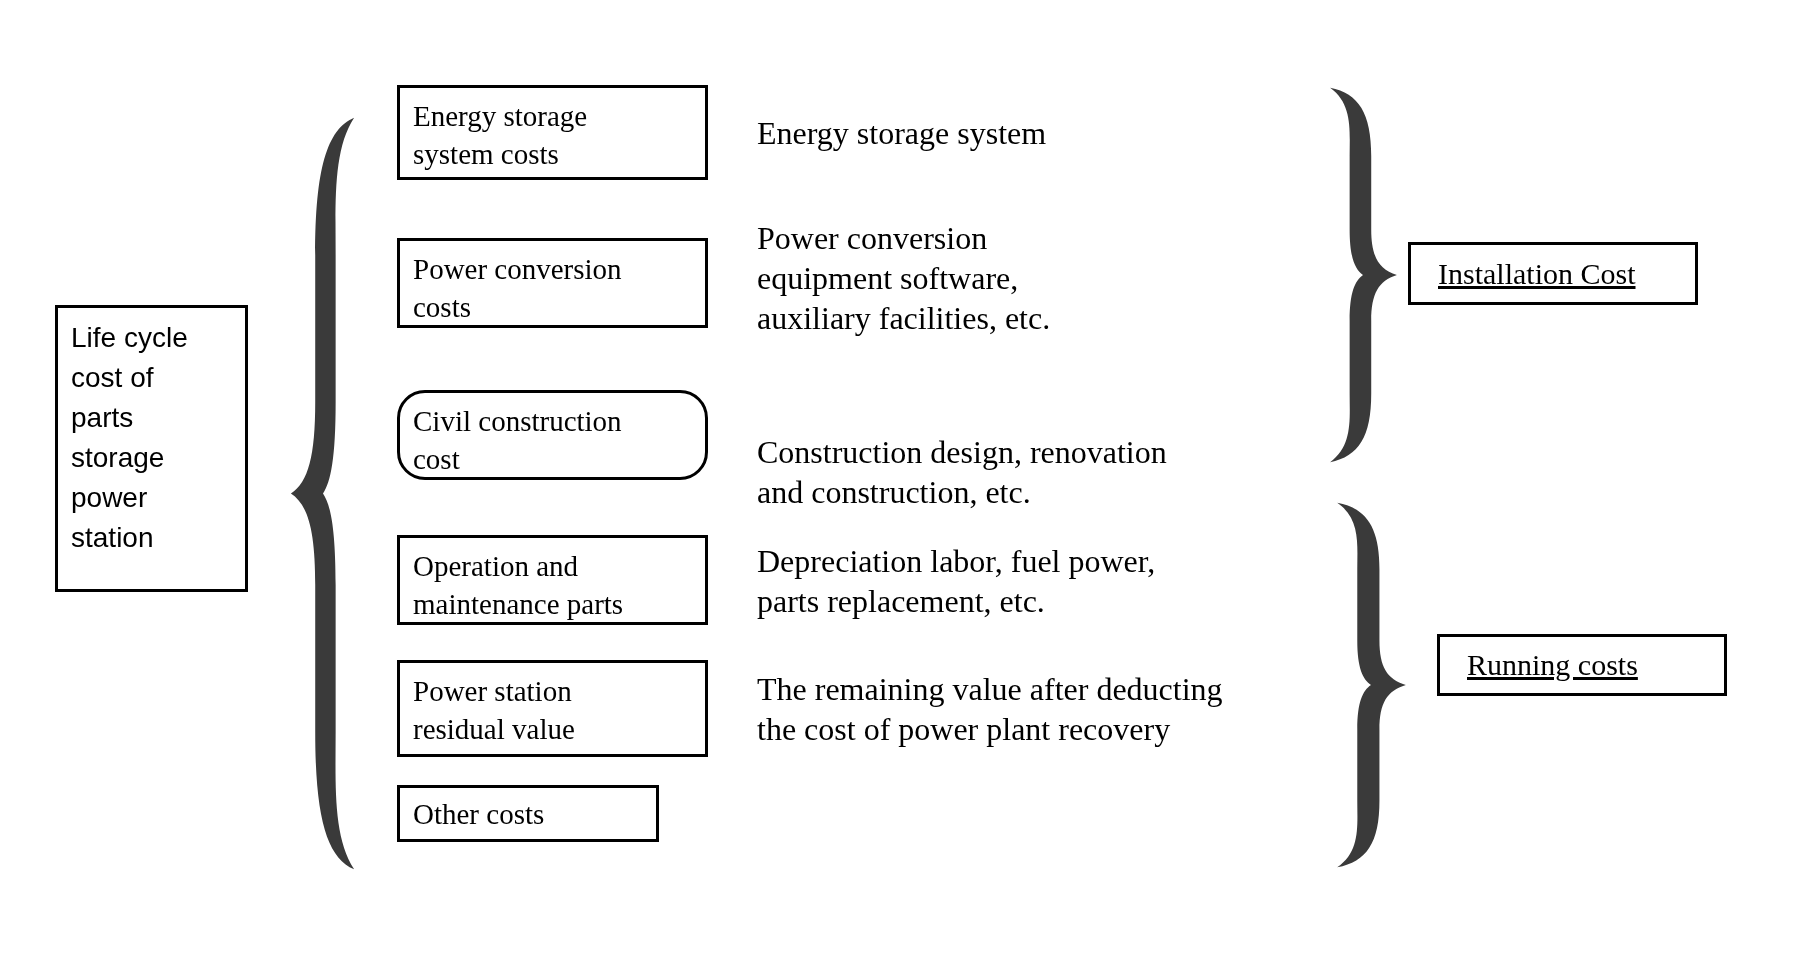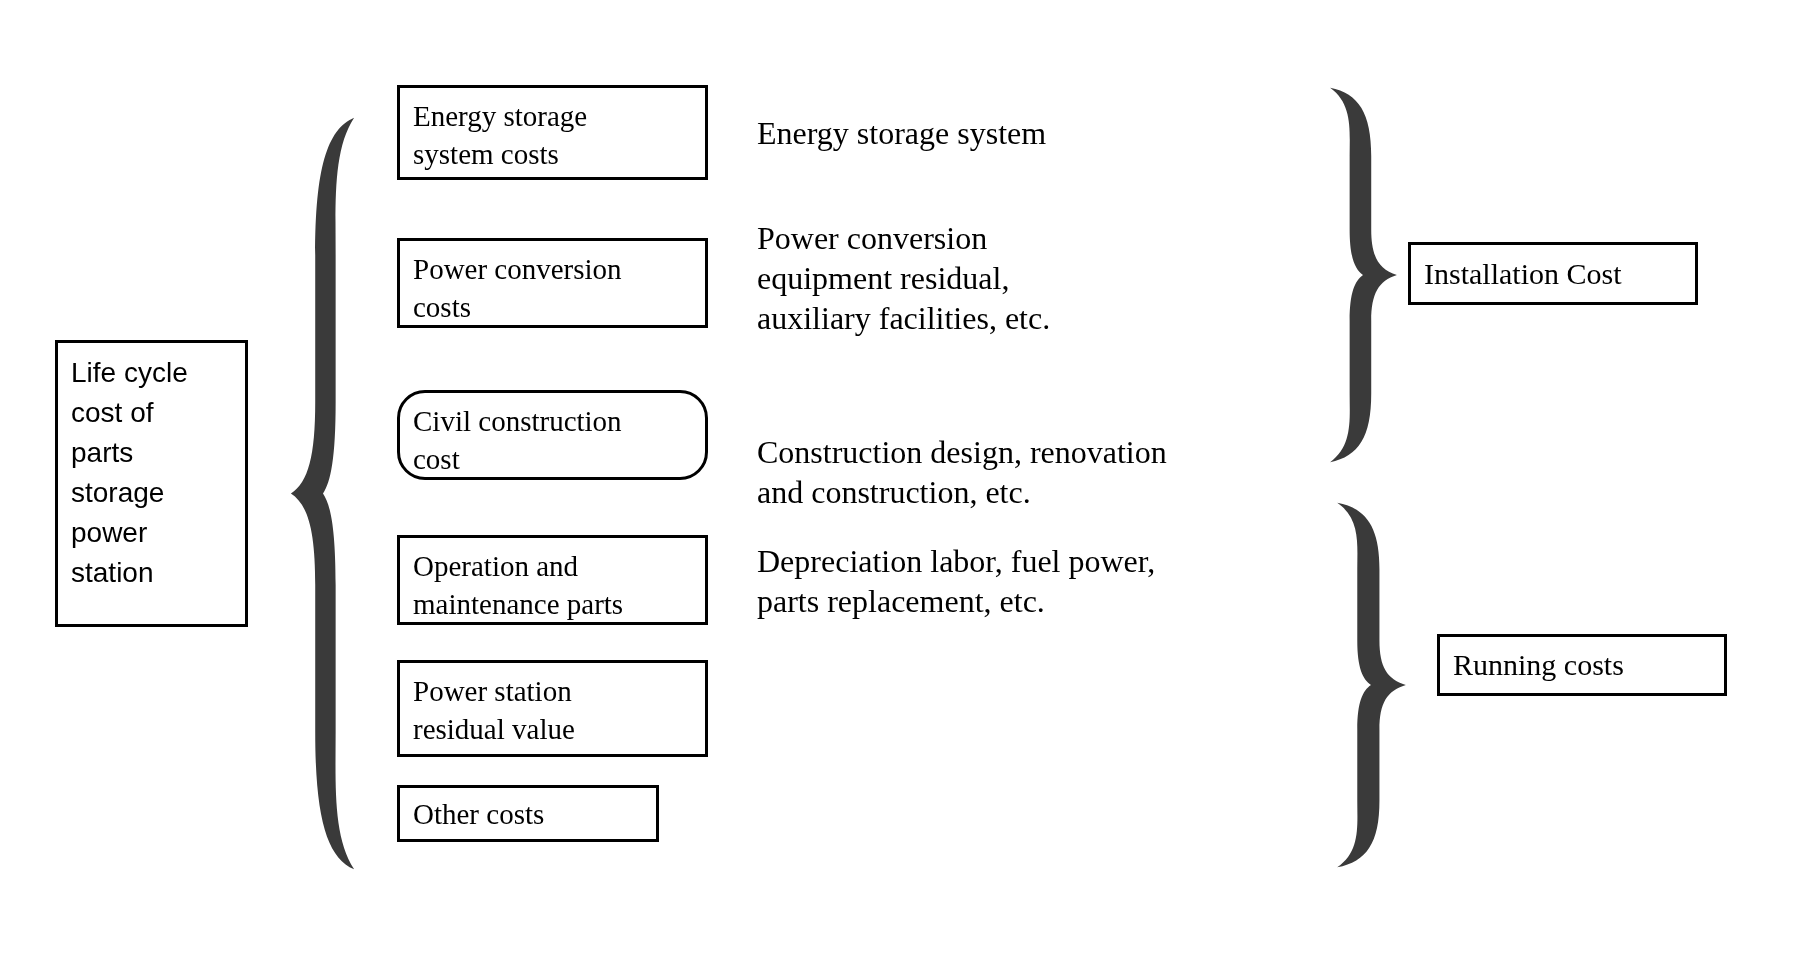--- a/index.html
+++ b/index.html
@@ -12,21 +12,21 @@
     overflow:hidden;
   }
   .box {
     position:absolute;
     border:3px solid #000000;
     background:#ffffff;
     box-sizing:border-box;
   }
   
   .root-box {
-    left:55px; top:340px; width:193px; height:287px;
+    left:55px; top:305px; width:193px; height:287px;
     font-family:"Liberation Sans", sans-serif;
     font-size:28px; line-height:40px;
     padding:10px 0 0 13px;
   }
   
   .item-box { font-size:29px; line-height:38px; padding:9px 0 0 13px; }
   .b0 { left:397px; top:85px;  width:311px; height:95px; }
   .b1 { left:397px; top:238px; width:311px; height:90px; }
   .b2 { left:397px; top:390px; width:311px; height:90px;border-radius:28px; }
   .b3 { left:397px; top:535px; width:311px; height:90px; }
@@ -37,22 +37,23 @@
   .d0 { left:757px; top:113px; }
   .d1 { left:757px; top:218px; }
   .d2 { left:757px; top:388px;margin-top:44px; }
   .d3 { left:757px; top:541px; }
   .d4 { left:757px; top:669px; }
   .d5 { left:757px; top:780px; }
   
   .group-box {
     font-size:30px;
     display:flex; align-items:center;
-    padding-left:13px;
+    padding-left:27px;
     white-space:nowrap;
+    text-decoration:underline;
   }
   .g0 { left:1408px; top:242px; width:290px; height:63px; }
   .g1 { left:1437px; top:634px; width:290px; height:62px; }
   
   .brace { position:absolute; }
   .brace-main { left:288px; top:112px; }
   .brace-a { left:1326px; top:85px; }
   .brace-b { left:1333px; top:500px; }
 </style>
 </head>
@@ -104,30 +105,34 @@
   </div>
   <div class="box item-box b5">
     <div>Other costs</div>
   </div>
 
   <div class="desc d0">
     <div>Energy storage system</div>
   </div>
   <div class="desc d1">
     <div>Power conversion</div>
-    <div>equipment residual,</div>
+    <div>equipment software,</div>
     <div>auxiliary facilities, etc.</div>
   </div>
   <div class="desc d2">
     <div>Construction design, renovation</div>
     <div>and construction, etc.</div>
   </div>
   <div class="desc d3">
     <div>Depreciation labor, fuel power,</div>
     <div>parts replacement, etc.</div>
+  </div>
+  <div class="desc d4">
+    <div>The remaining value after deducting</div>
+    <div>the cost of power plant recovery</div>
   </div>
 
   <svg class="brace brace-a" width="74" height="380" viewBox="0 0 72 400" preserveAspectRatio="none">
     <use href="#braceR"></use>
   </svg>
 
   <svg class="brace brace-b" width="76" height="370" viewBox="0 0 72 400" preserveAspectRatio="none">
     <use href="#braceR"></use>
   </svg>
 

